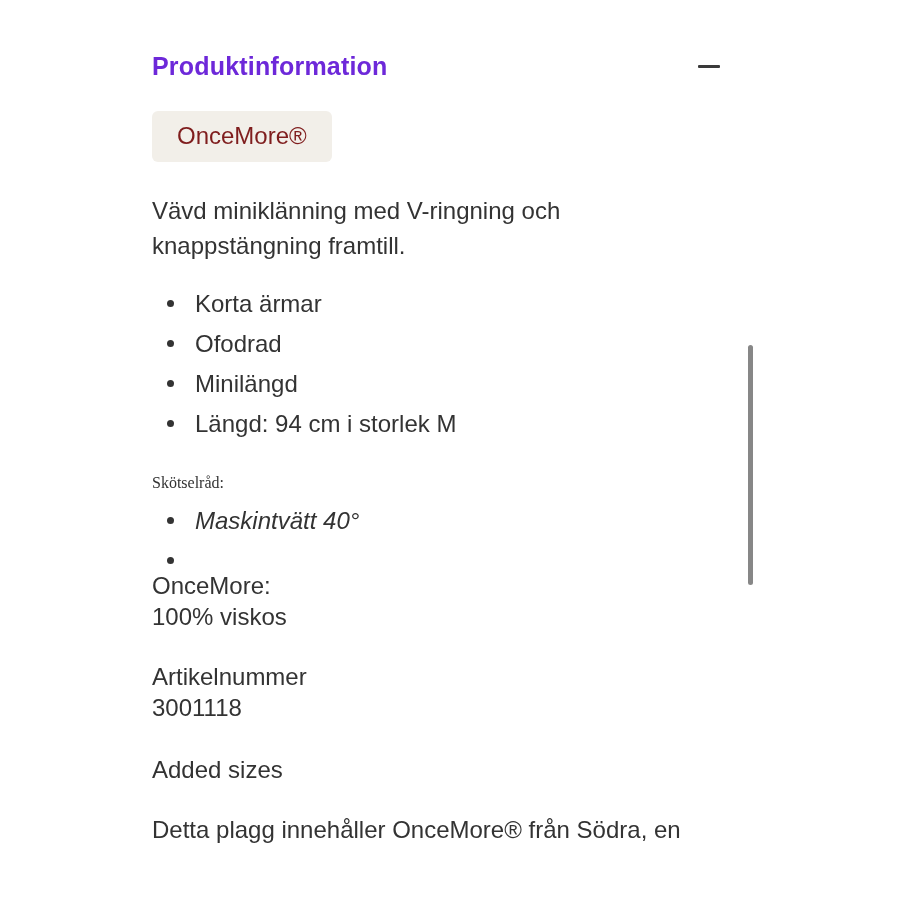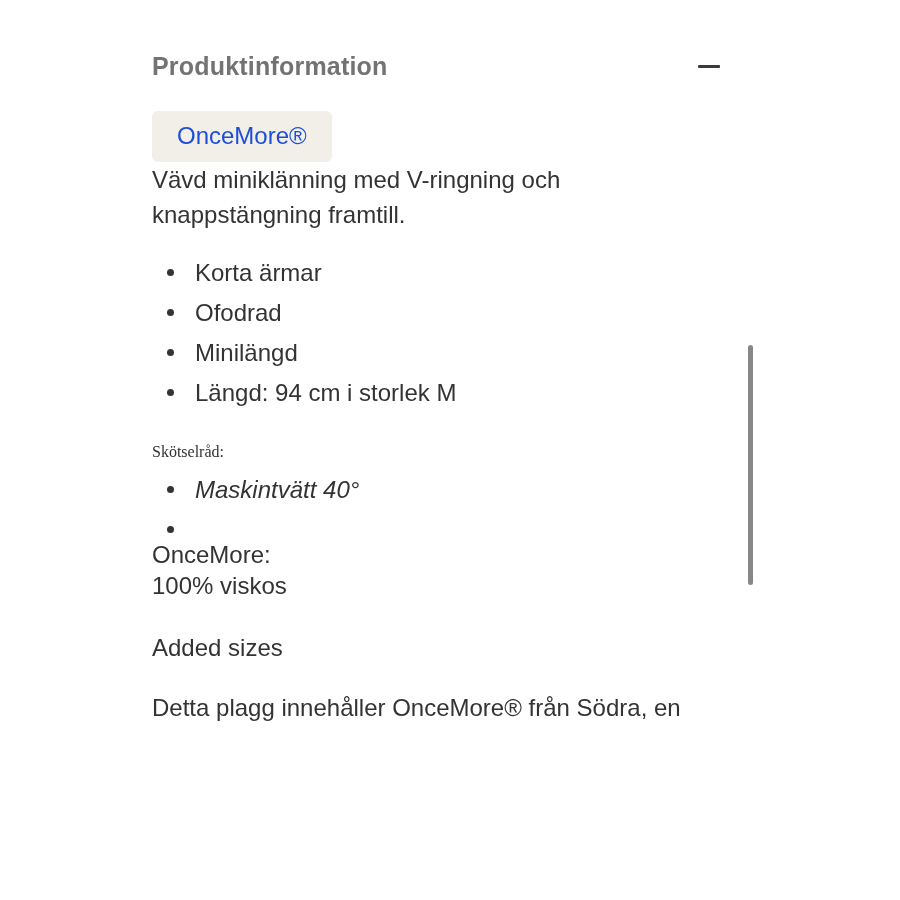--- a/index.html
+++ b/index.html
@@ -23,21 +23,21 @@
 
   .panel-header {
     display: flex;
     justify-content: space-between;
     align-items: center;
   }
 
   .panel-title {
     font-size: 25px;
     font-weight: 700;
-    color: #737373;
+    color: #6d28d9;
     letter-spacing: 0.2px;
   }
 
   .collapse-btn {
     width: 26px;
     height: 26px;
     background: none;
     border: none;
     cursor: pointer;
     display: flex;
@@ -53,25 +53,26 @@
     border-radius: 1px;
   }
 
   .brand-chip {
     display: inline-block;
     margin-top: 30px;
     background: #f2efe9;
     border-radius: 6px;
     padding: 11px 25px 12px 25px;
     font-size: 24px;
-    color: #1d4ed8;
+    color: #7f1d1d;
     cursor: pointer;
   }
 
   .description {
+    margin-top: 31px;
     font-size: 24px;
     line-height: 35px;
   }
 
   .line { display: block; }
 
   ul.bullets {
     list-style: none;
     margin-top: 28px;
   }
@@ -188,20 +189,24 @@
     <li>
       <span class="dot"></span>
     </li>
   </ul>
 
   <div class="kv">
     <span class="line">OnceMore:</span>
     <span class="line">100% viskos</span>
   </div>
 
+  <div class="kv-tight">
+    <span class="line">Artikelnummer</span>
+    <span class="line">3001118</span>
+  </div>
 
   <div class="added-sizes">Added sizes</div>
 
   <div class="sustainability">
     <span class="line">Detta plagg innehåller OnceMore® från Södra, en</span>
 
   </div>
 
 </div>
 

